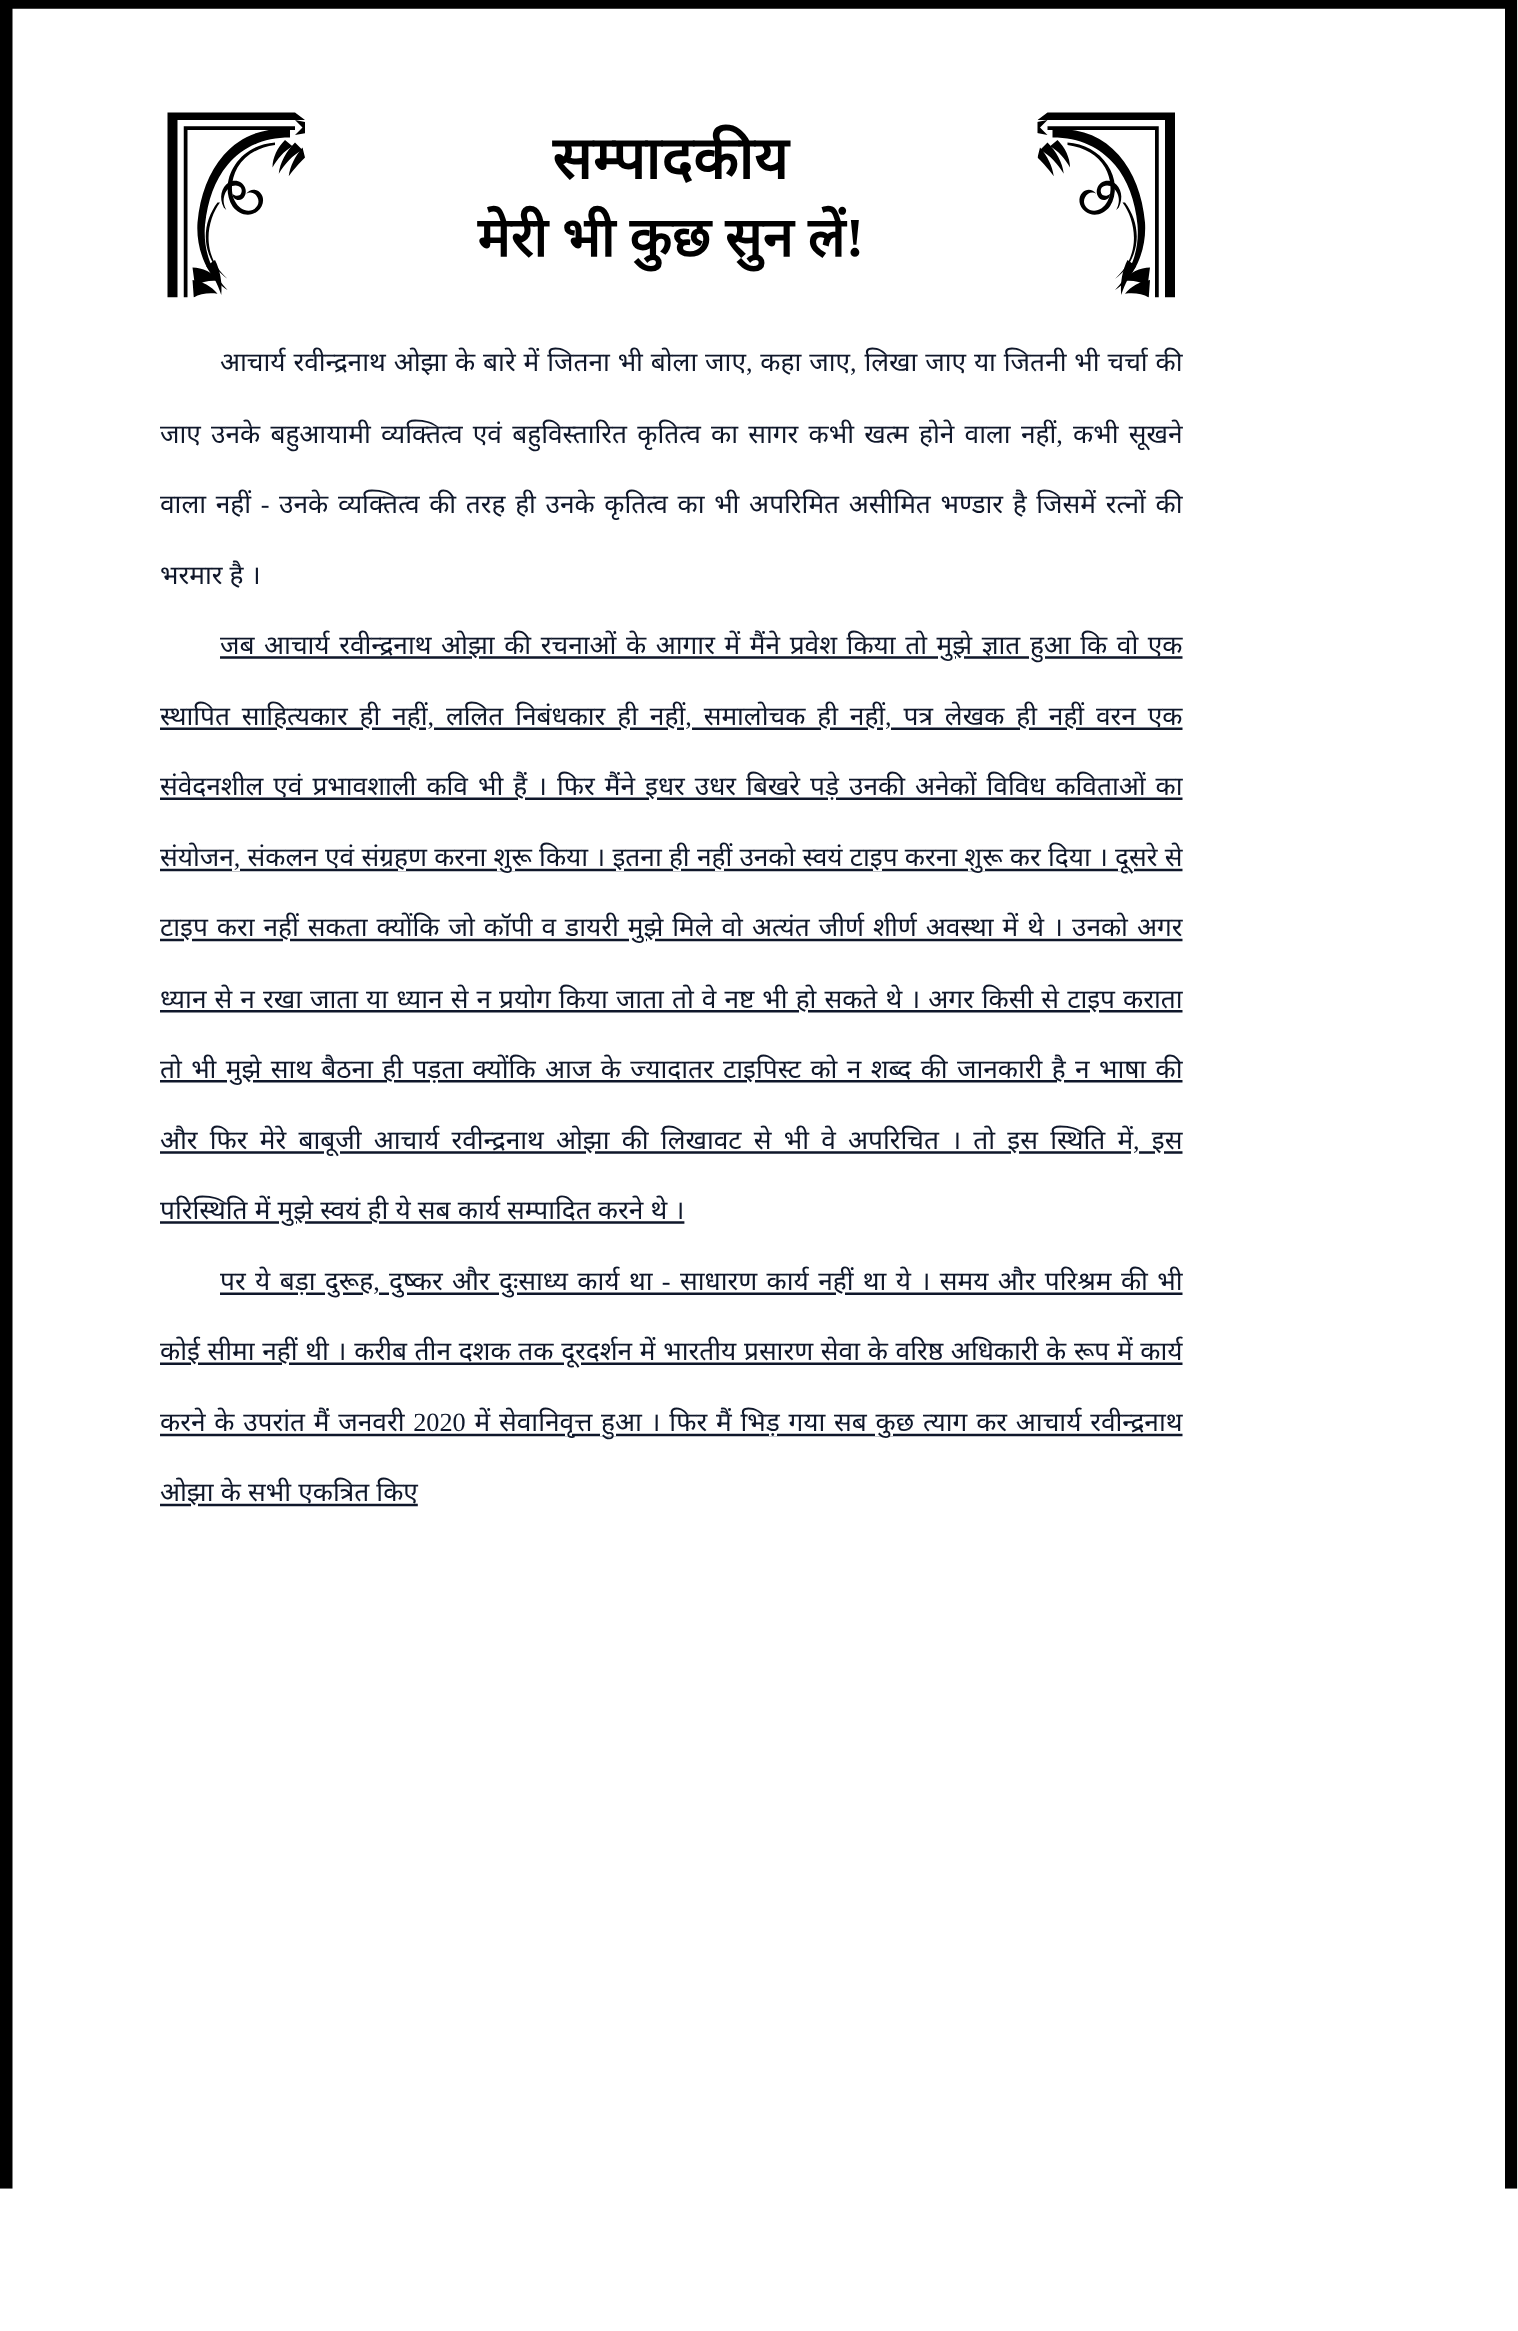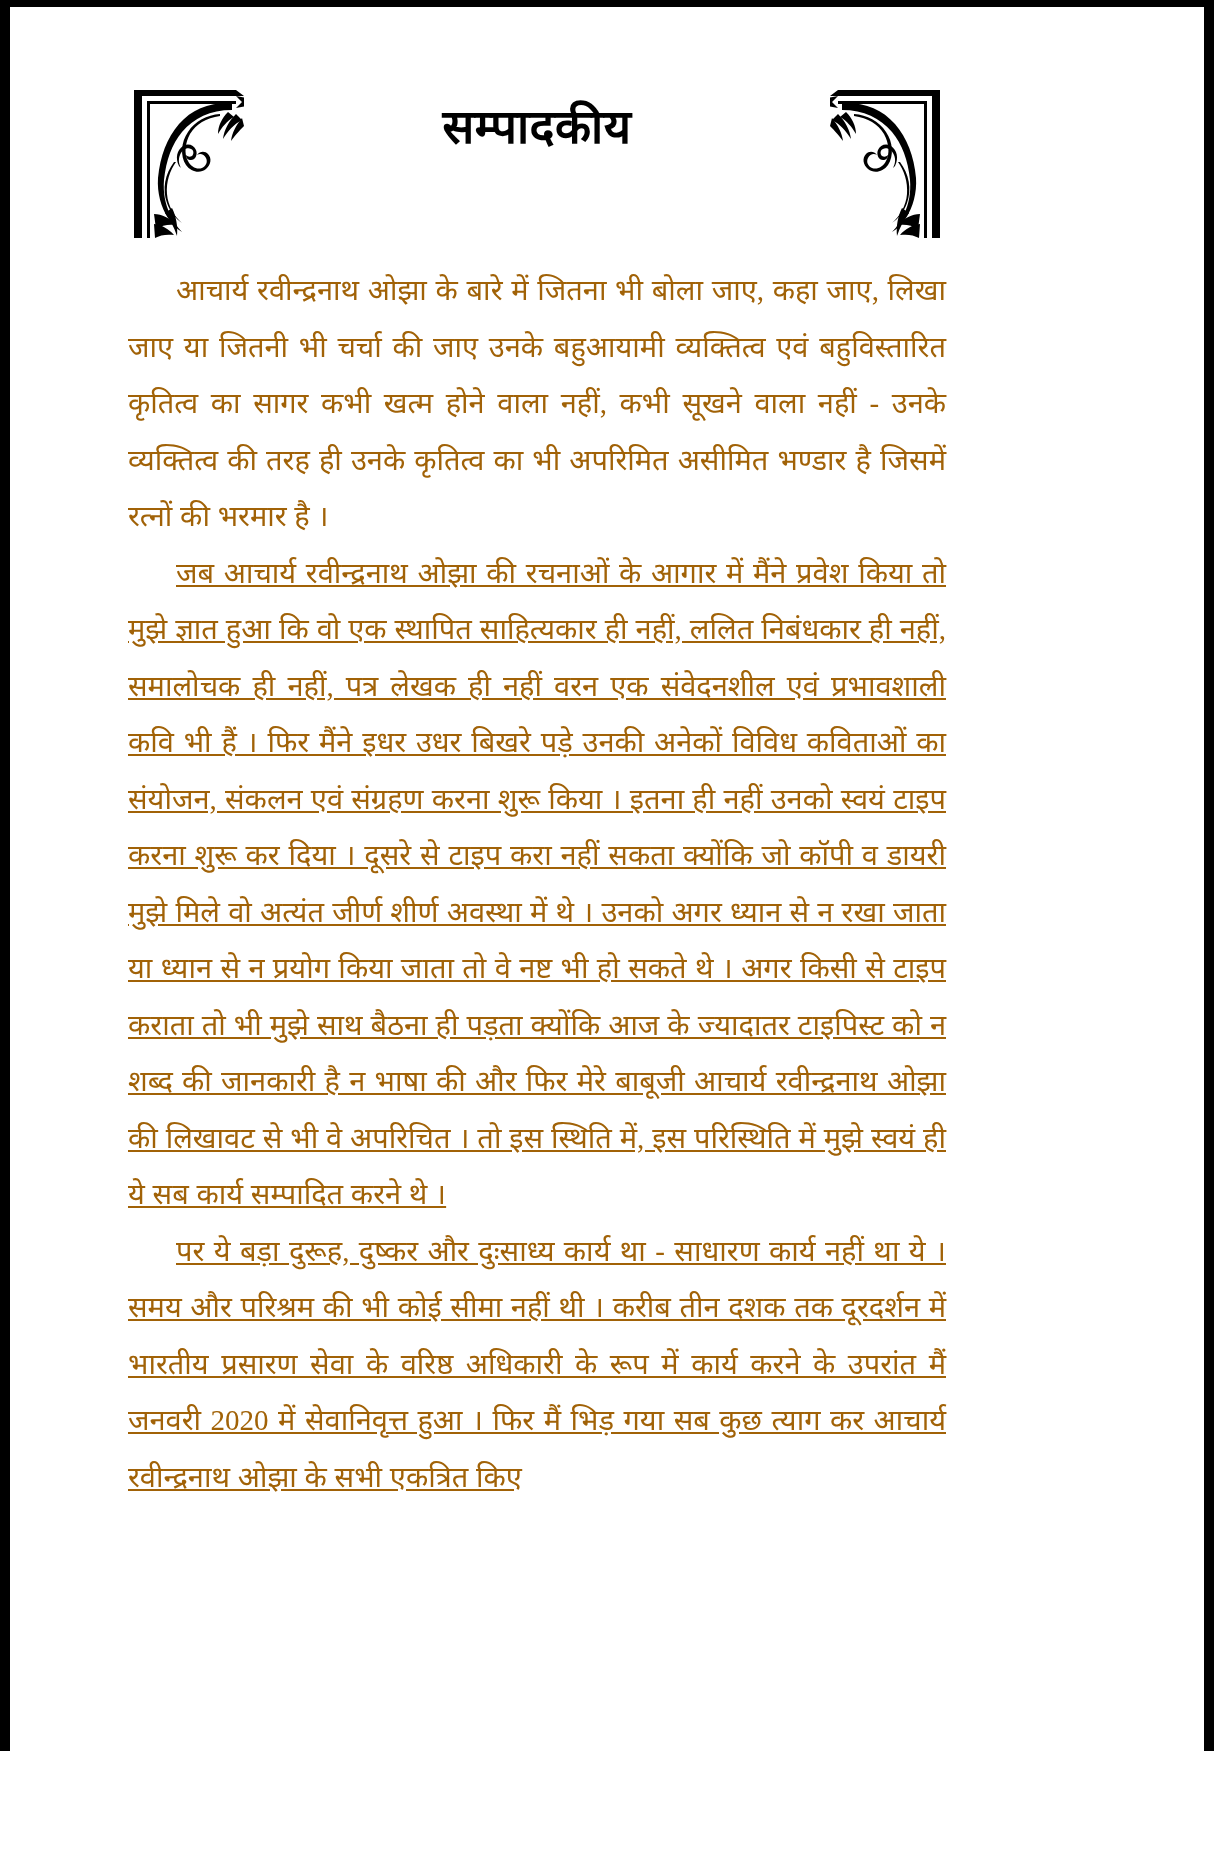--- a/index.html
+++ b/index.html
@@ -83,23 +83,23 @@
     margin-top: 4px;
     white-space: nowrap;
   }
 
   
   .body-text {
     margin-top: 14px;
   }
 
   .para {
-    font-size: 29px;
+    font-size: 21px;
     line-height: 56.5px;
-    color: #a16207;
+    color: #0f172a;
     text-align: justify;
     text-justify: inter-word;
     text-indent: 48px;
     margin: 0;
     word-spacing: 0.5px;
   }
 
   .para + .para { margin-top: 0; text-decoration: underline; }
 </style>
 </head>
@@ -145,20 +145,21 @@
                    C55 59 50 62 48 67 C46 72 47 76 49 80 Z" fill="#000"></path>
 
           <path d="M22 126 C30 126 38 130 44 137 C37 136 30 137 24 141 Z" fill="#000"></path>
           <path d="M22 136 C30 137 37 141 42 147 C35 146 28 147 23 150 Z" fill="#000"></path>
           <path d="M40 120 C44 128 46 138 45 148 C42 139 38 131 33 125 Z" fill="#000"></path>
         </svg>
       </div>
 
       <div class="title-block">
         <div class="title-main">सम्पादकीय</div>
+        <div class="title-sub">मेरी भी कुछ सुन लें!</div>
       </div>
 
       <div class="ornament ornament-right">
         <svg viewBox="0 0 112 150" xmlns="http://www.w3.org/2000/svg" aria-hidden="true">
           <path d="M2 2 H104 L112 8 H10 V150 H2 Z" fill="#000"></path>
           <path d="M15 13 H104 V16 H18 V150 H15 Z" fill="#000"></path>
           <path d="M104 8 L136 14 L104 20 L110 14 Z" fill="#000"></path>
           <path d="M100 22 C78 22 62 30 50 44 C40 56 34 72 32 92
                    C31 104 33 116 38 126 C41 133 45 139 50 144
                    C45 141 40 136 36 130 C29 119 25 105 26 90

